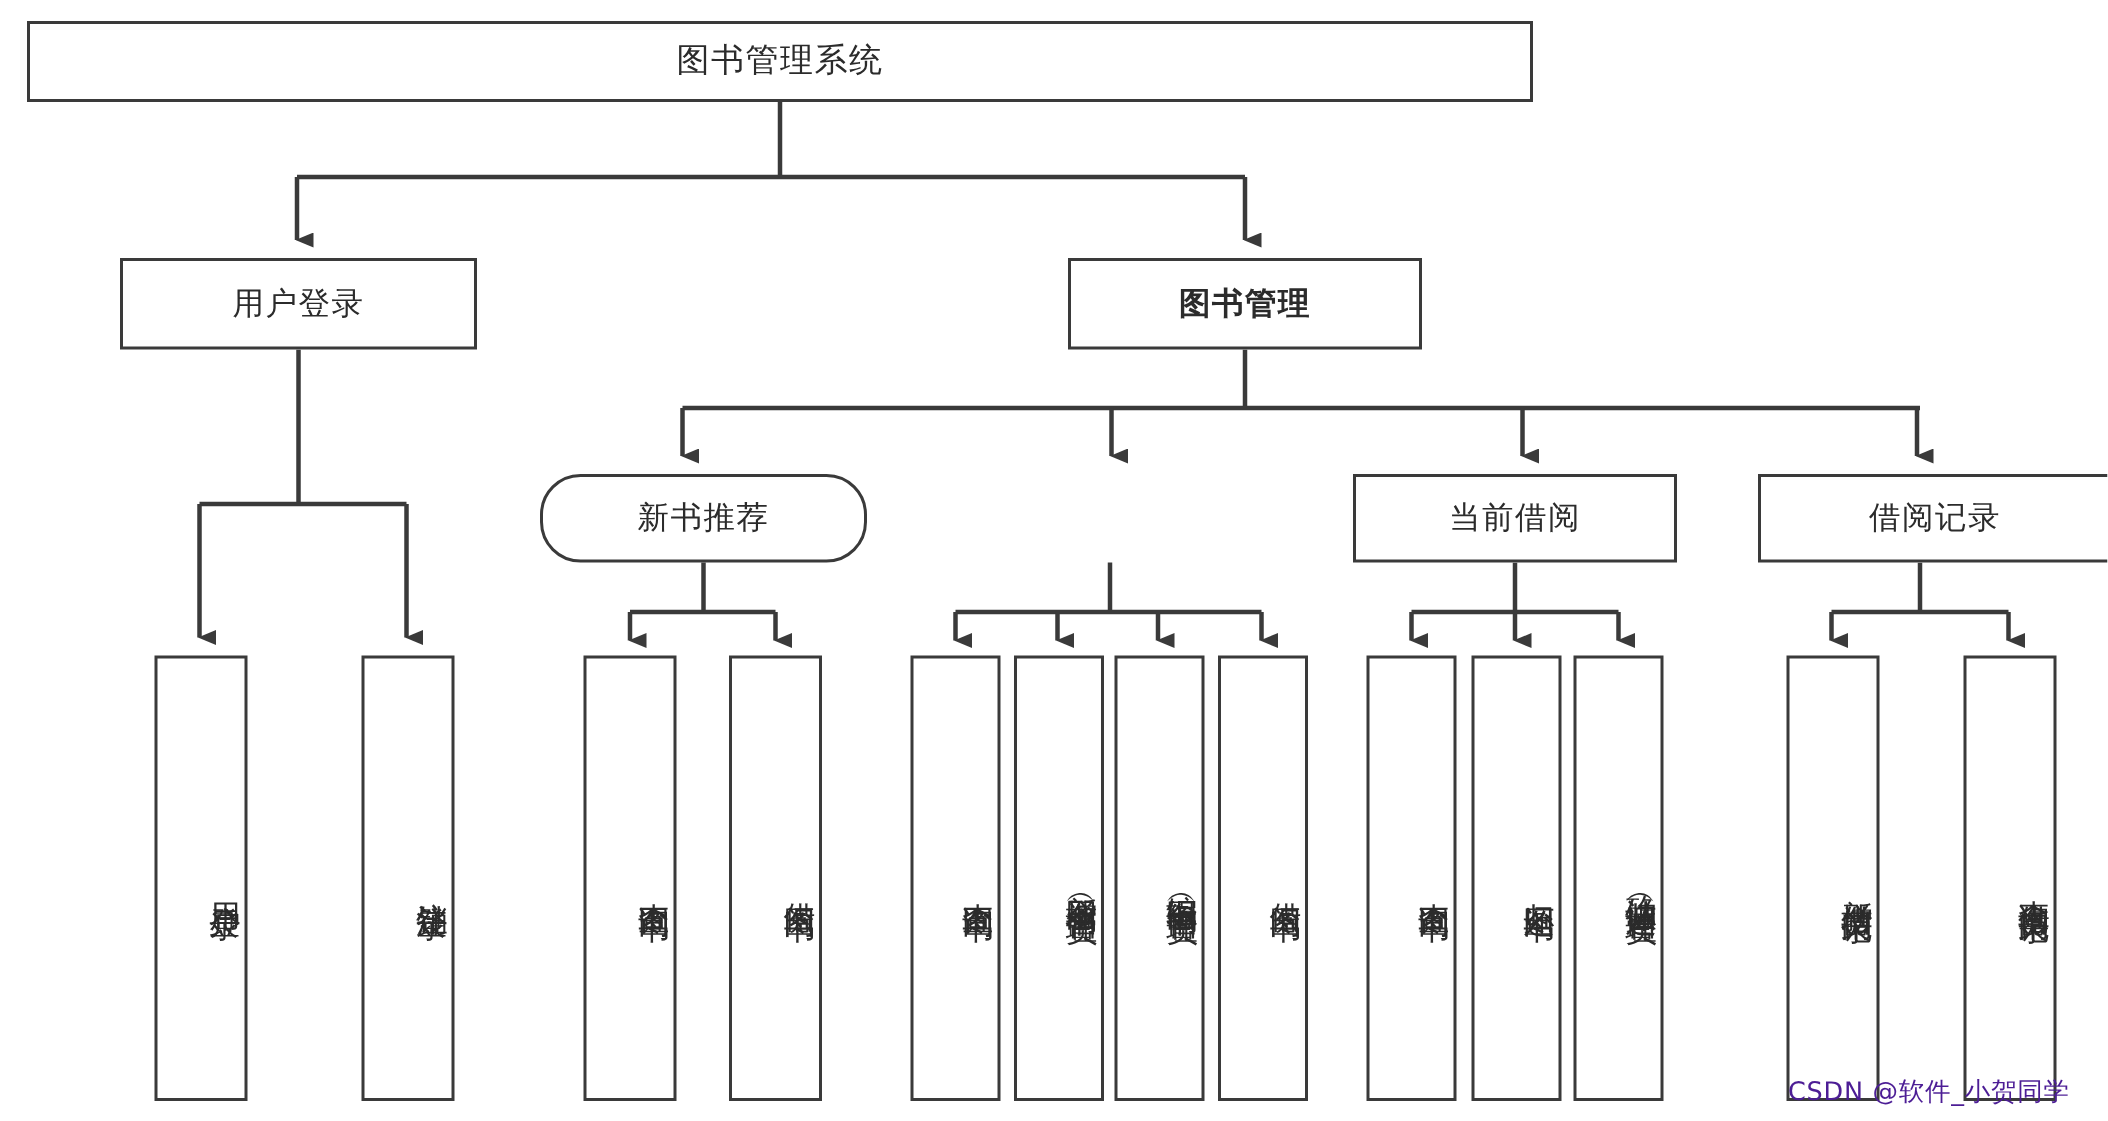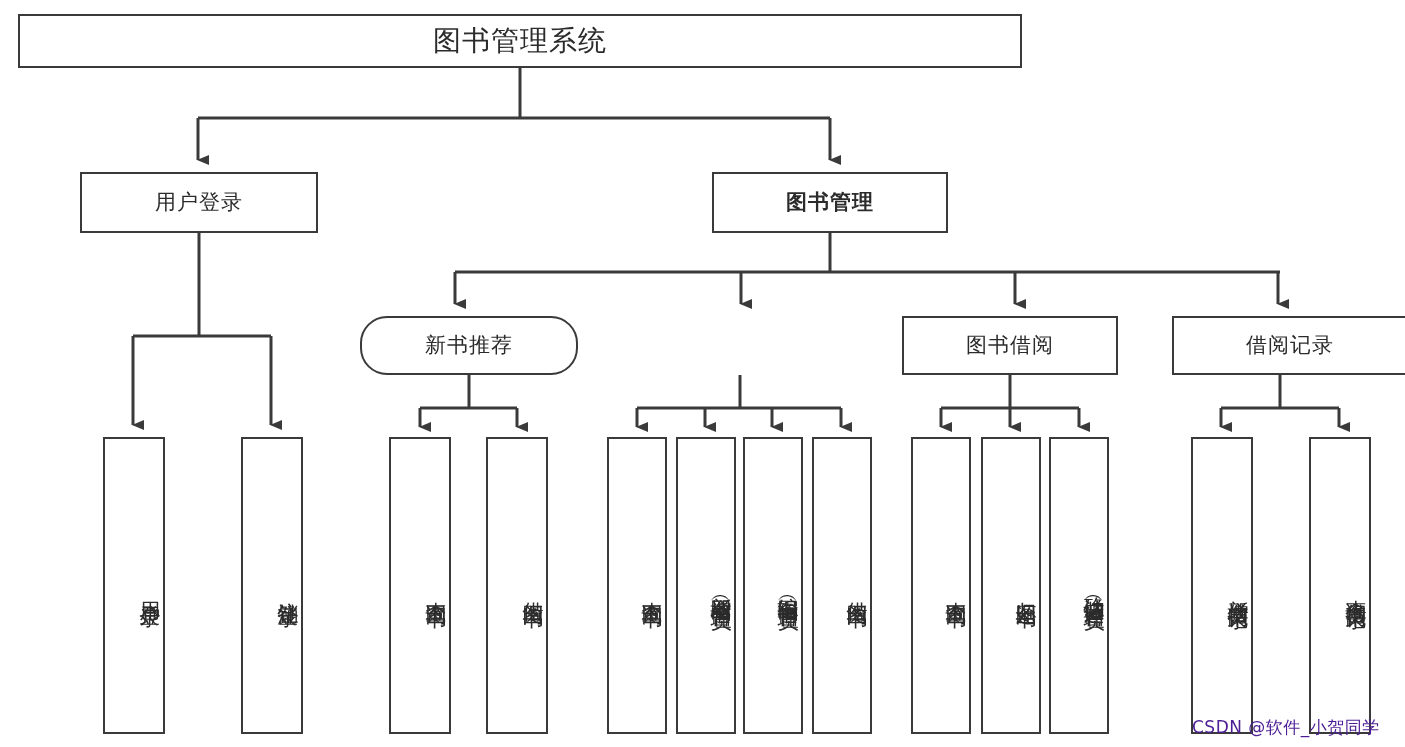--- a/index.html
+++ b/index.html
@@ -45,21 +45,21 @@
     writing-mode: vertical-rl;
     text-orientation: upright;
     font-size: 21px;
     line-height: 1.32;
     letter-spacing: 2px;
     padding-top: 6px;
     align-items: flex-start;
     justify-content: center;
   }
   .node.root {
-    font-size: 28px;
+    font-size: 22px;
   }
   .wm {
     position: absolute;
     color: #4c1d95;
     font-size: 17px;
     letter-spacing: 0.5px;
     white-space: nowrap;
     user-select: none;
   }
 </style>
@@ -119,21 +119,21 @@
       <path d="M 1339 408 L 1339 427" marker-end="url(#arrow)"></path>
     </g>
   </svg>
 
   <div class="node horiz root" style="left:18px; top:14px; width:1004px; height:54px;">图书管理系统</div>
 
   <div class="node horiz" style="left:80px; top:172px; width:238px; height:61px;">用户登录</div>
   <div class="node horiz" style="left:712px; top:172px; width:236px; height:61px;font-weight:bold;">图书管理</div>
 
   <div class="node horiz" style="left:360px; top:316px; width:218px; height:59px;border-radius:27px;">新书推荐</div>
-  <div class="node horiz" style="left:902px; top:316px; width:216px; height:59px;">图书借阅</div>
+  <div class="node horiz" style="left:902px; top:316px; width:216px; height:59px;">当前借阅</div>
   <div class="node horiz" style="left:1172px; top:316px; width:236px; height:59px;text-align:center;">借阅记录</div>
 
   <div class="node vert" style="left:103px; top:437px; width:62px; height:297px;">用户登录</div>
   <div class="node vert" style="left:241px; top:437px; width:62px; height:297px;">注销登录</div>
 
   <div class="node vert" style="left:389px; top:437px; width:62px; height:297px;">查询图书</div>
   <div class="node vert" style="left:486px; top:437px; width:62px; height:297px;">借阅图书</div>
 
   <div class="node vert" style="left:607px; top:437px; width:60px; height:297px;">查询图书</div>
   <div class="node vert" style="left:676px; top:437px; width:60px; height:297px;">新增图书（管理员）</div>

